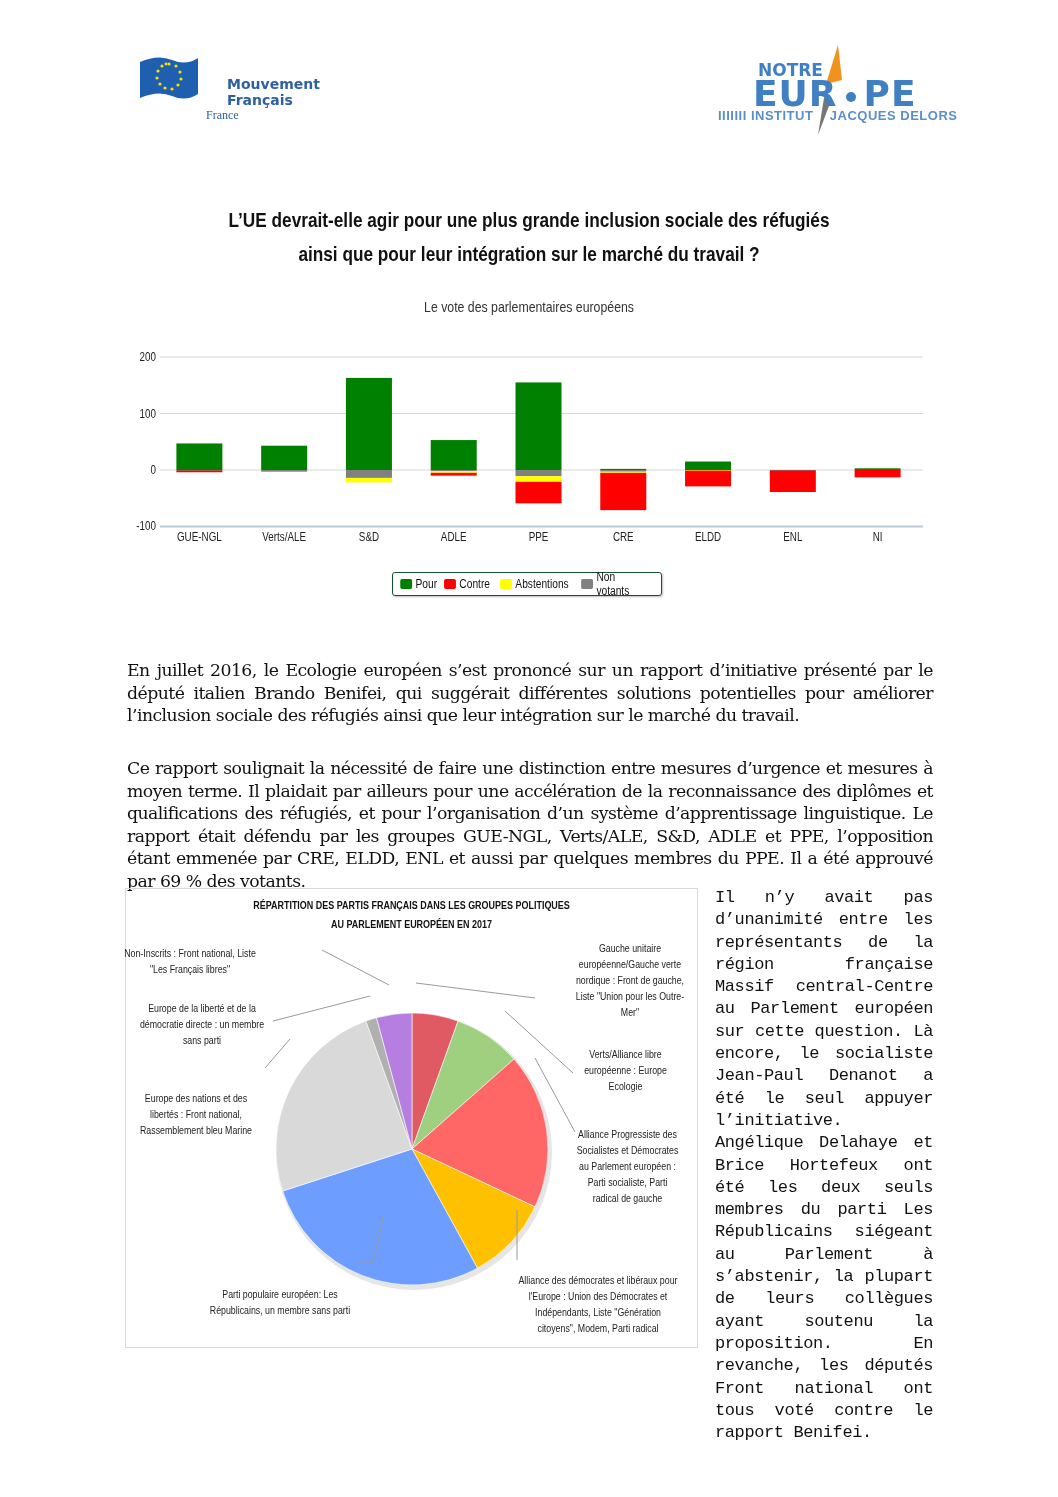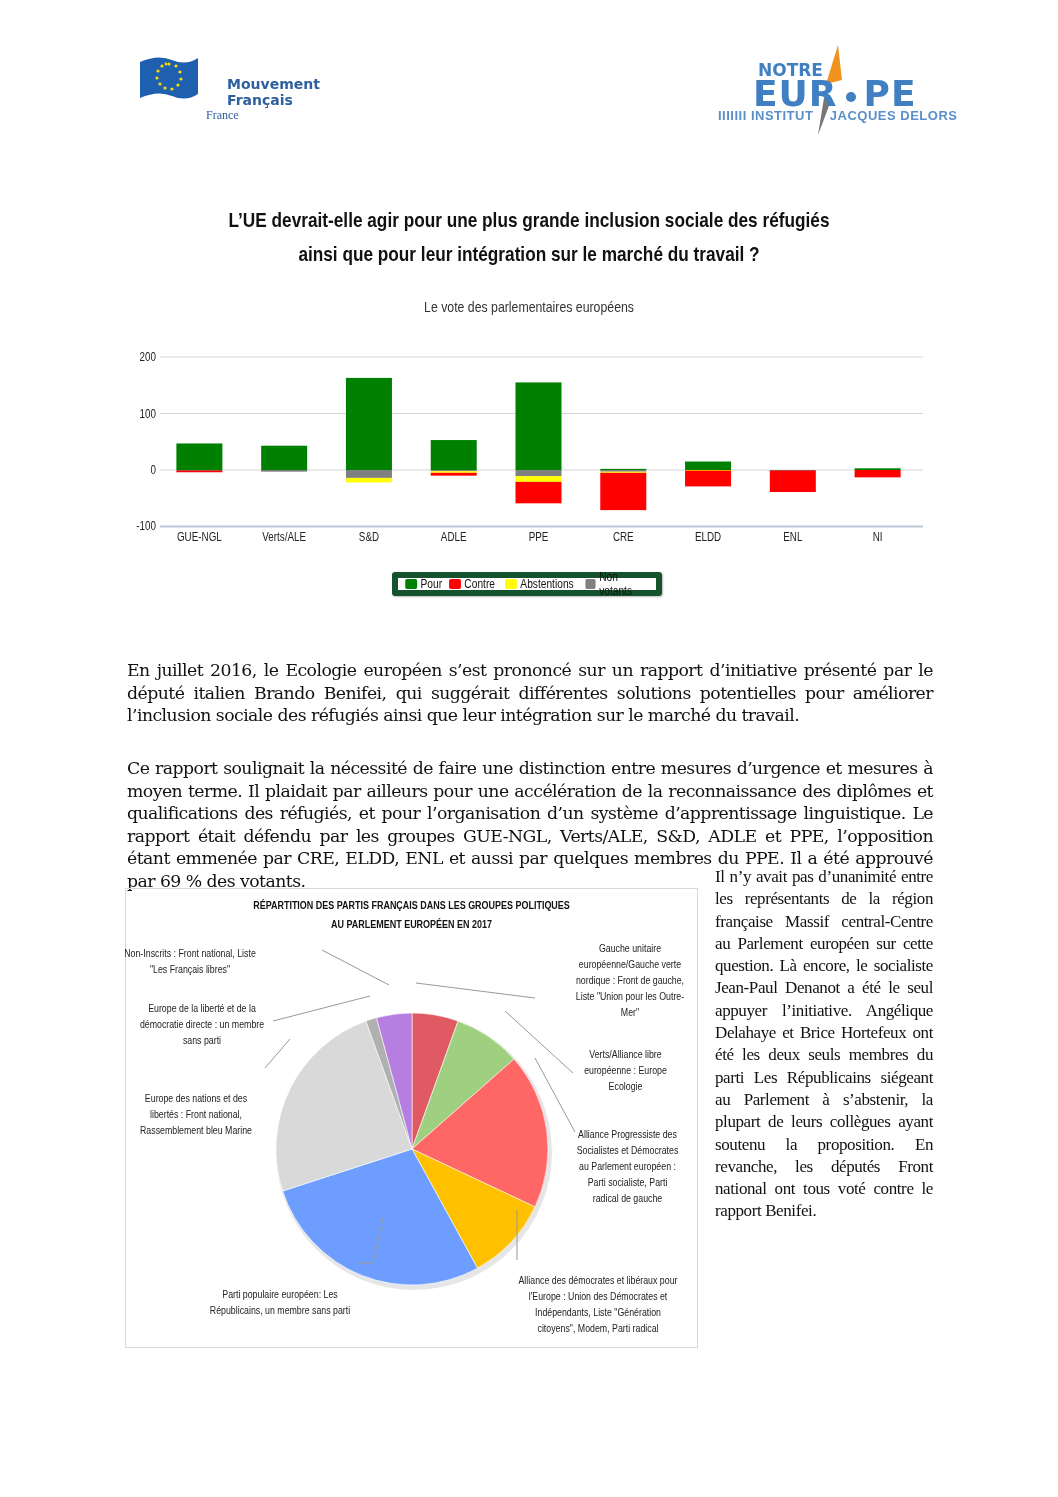--- a/index.html
+++ b/index.html
@@ -11,28 +11,28 @@
   .me-sub { position:absolute; left:68px; top:56px; font-family:Liberation Serif, serif; color:#2e5f9e; font-size:12px; }
   #logo-ne { left:718px; top:40px; width:230px; height:100px; }
   .ne-notre { position:absolute; left:40px; top:20px; font-family:"DejaVu Sans", sans-serif; font-weight:bold; color:#3f7fc2; font-size:17px; letter-spacing:0px; }
   .ne-europe { position:absolute; left:35px; top:33px; font-family:"DejaVu Sans", sans-serif; font-weight:bold; color:#3f7fc2; font-size:36px; letter-spacing:1px; }
   .ne-inst { position:absolute; left:0px; top:68px; font-family:"Liberation Sans", sans-serif; font-weight:bold; color:#5b8fcb; font-size:13px; letter-spacing:0.5px; white-space:nowrap; }
 
   #doc-title { left:100px; top:203px; width:858px; text-align:center; font-family:"Liberation Sans", sans-serif; font-weight:bold; font-size:21px; line-height:34px; transform:scaleX(0.82); transform-origin:center top; }
   #chart-subtitle { left:100px; top:298px; width:858px; text-align:center; font-family:"Liberation Sans", sans-serif; font-size:15px; color:#333; transform:scaleX(0.82); }
 
   #bar-chart { left:128px; top:345px; width:800px; height:210px; }
-  #legend { left:392px; top:572px; width:270px; height:24px; border:6px solid #14532d; border-radius:3px; box-shadow:1px 1px 2px #bbb; font-family:"Liberation Sans", sans-serif; font-size:12px; display:flex; align-items:center; justify-content:space-around; padding:0 4px; box-sizing:border-box; }
+  #legend { left:392px; top:572px; width:270px; height:24px; border:1px solid #14532d; border-radius:3px; box-shadow:1px 1px 2px #bbb; font-family:"Liberation Sans", sans-serif; font-size:12px; display:flex; align-items:center; justify-content:space-around; padding:0 4px; box-sizing:border-box; }
   .leg-item { display:flex; align-items:center; gap:4px; transform:scaleX(0.85); }
   .swatch { width:14px; height:10px; border-radius:2px; display:inline-block; }
 
   .para { position:absolute; left:127px; width:806px; font-size:17.3px; line-height:22.5px; text-align:justify; font-family:"DejaVu Serif", serif; letter-spacing:-0.55px; }
   #para-1 { top:659px; }
   #para-2 { top:757px; }
-  #side-text { position:absolute; left:715px; top:866px; width:218px; font-family:Liberation Serif, serif; font-size:17px; line-height:22.3px; text-align:justify; letter-spacing:-0.4px; }
+  #side-text { position:absolute; left:715px; top:887px; width:218px; font-family:Liberation Mono, monospace; font-size:17px; line-height:22.3px; text-align:justify; letter-spacing:-0.4px; }
 
   #pie-frame { left:125px; top:888px; width:573px; height:460px; border:1px solid #d9d9d9; box-sizing:border-box; }
   #pie-title { left:125px; top:896px; width:573px; text-align:center; font-family:"Liberation Sans", sans-serif; font-weight:bold; font-size:11.5px; line-height:19px; transform:scaleX(0.78); }
   .pie-label { position:absolute; font-family:"Liberation Sans", sans-serif; font-size:11px; line-height:16px; text-align:center; transform:scaleX(0.8); transform-origin:center top; color:#222; }
 </style>
 </head>
 <body>
 
 <div id="logo-me" class="abs">
   <svg width="62" height="50" viewBox="0 0 62 50" style="position:absolute;left:0;top:2px;">

